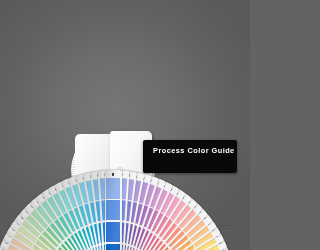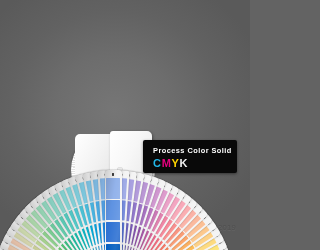--- a/index.html
+++ b/index.html
@@ -421,21 +421,18 @@
 
   <div id="hub">
     <div id="hub-disc"></div>
     <div id="hub-cap"></div>
     <div id="cover-card">
       <div class="dot"></div>
     </div>
   </div>
 
   <div id="label">
-    <div id="label-title">Process Color Solid</div>
-    <div id="label-cmyk">
-      <span class="c">C</span><span class="m">M</span><span class="y">Y</span><span class="k">K</span>
-    </div>
+    <div id="label-title">Process Color Guide</div>
   </div>
 
   <div id="footer">Solid Uncoated | 2019</div>
 
 </div>
 
 </body></html>

